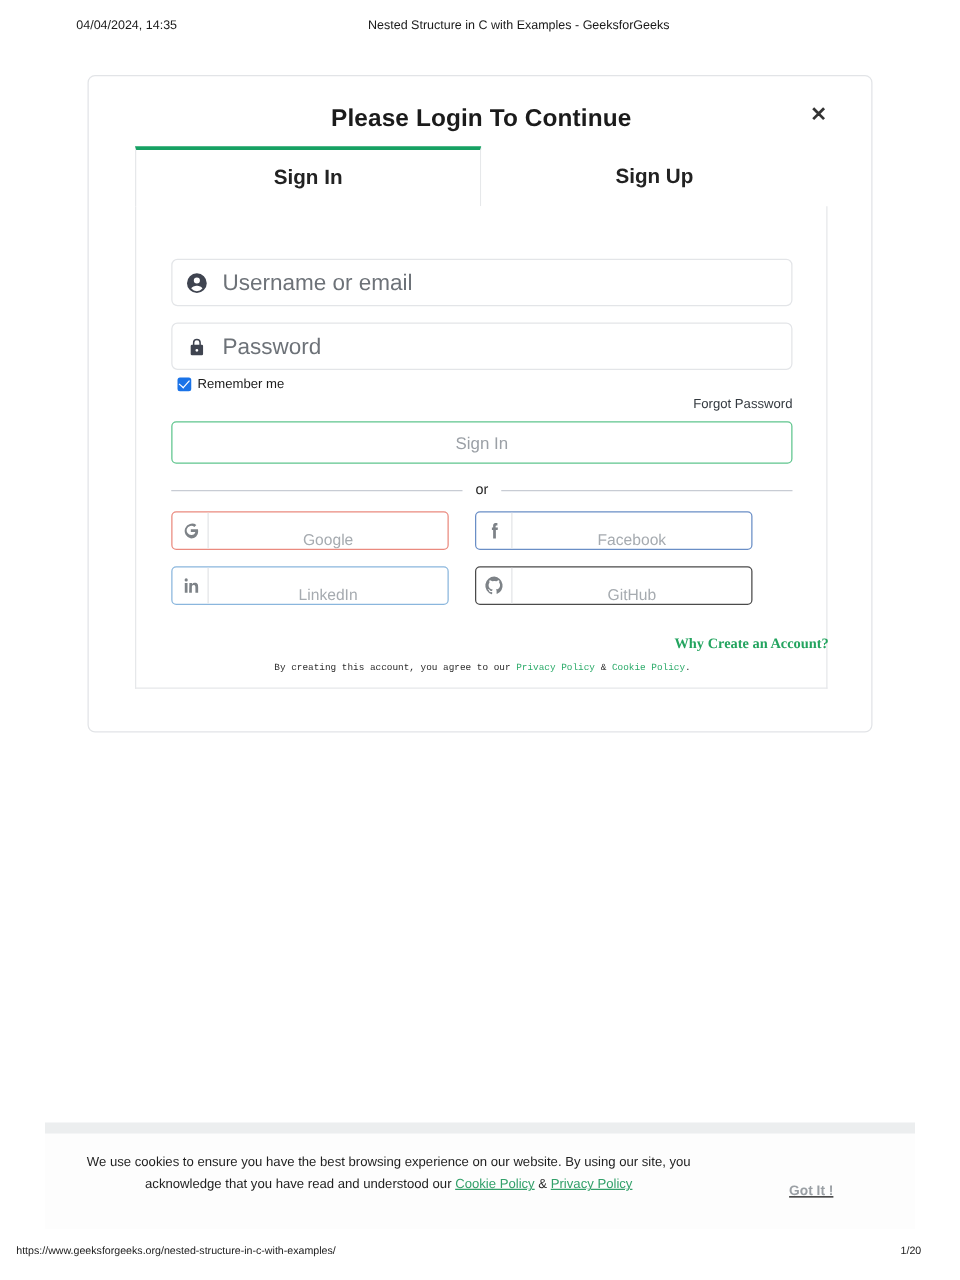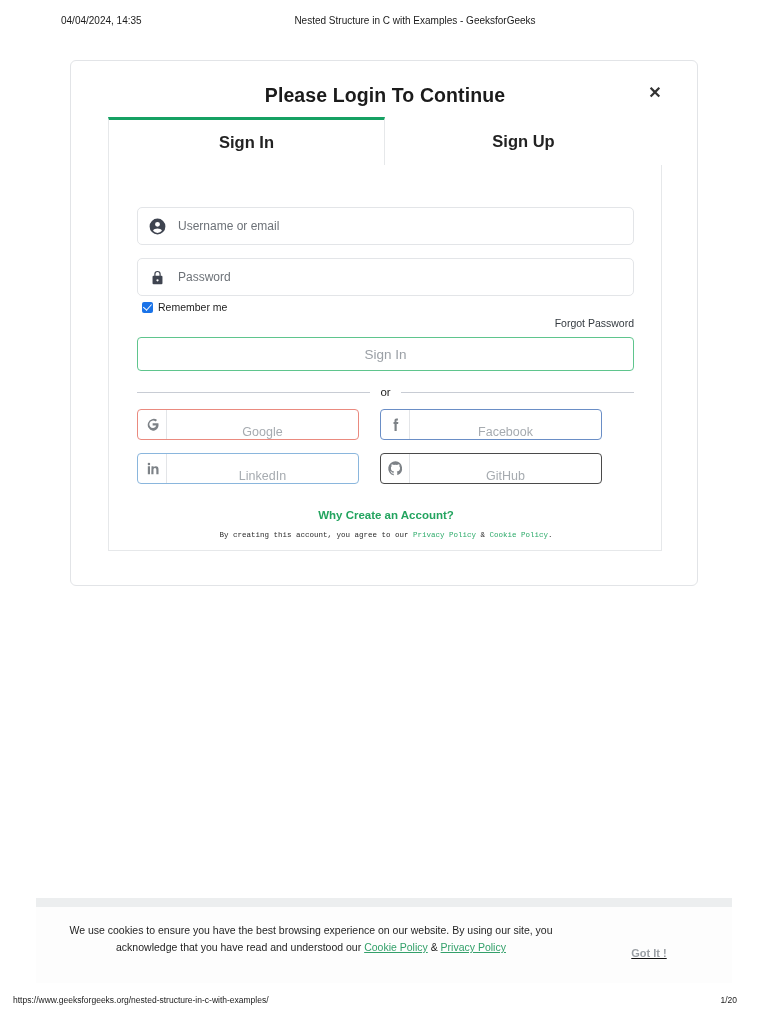--- a/index.html
+++ b/index.html
@@ -80,21 +80,21 @@
     display: flex; align-items: center;
     margin-bottom: 13px;
   }
   .input-icon {
     width: 38px; height: 38px;
     display: flex; align-items: center; justify-content: center;
     color: #3f4450;
     flex: 0 0 38px;
   }
   .input-placeholder {
-    font-size: 12px; color: #6d7278;
+    font-size: 18px; color: #6d7278;
     padding-left: 2px;
   }
 
   .opts-row { position: absolute; left: 28px; top: 136px; width: 497px; height: 30px; }
   .remember {
     position: absolute; left: 5px; top: 0;
     display: flex; align-items: center; gap: 5px; cursor: pointer;
   }
   .chk {
     width: 11px; height: 11px; border-radius: 2px;
@@ -153,22 +153,22 @@
     flex: 1; text-align: center;
     font-size: 12.5px; color: #a6abb0;
   }
   .sb-google   { border: 1.5px solid #ea8a7f; }
   .sb-facebook { border: 1.5px solid #6a8ec6; }
   .sb-linkedin { border: 1.5px solid #8ab6dd; }
   .sb-github   { border: 1.5px solid #4a4a4a; }
 
   .why-link {
     position: absolute; left: 0; top: 344px; width: 554px;
-    text-align: center;
-    font-size: 11.5px; font-weight: bold; color: #23a45f; cursor: pointer;
+    text-align: right;
+    font-size: 11.5px; font-weight: bold; color: #23a45f; cursor: pointer; font-family: Liberation Serif, serif;
   }
   .legal {
     position: absolute; left: 0; top: 366px; width: 554px;
     text-align: center;
     font-size: 7.5px; color: #2b2b2b; font-family: Liberation Mono, monospace;
   }
   .legal a { color: #2cab6a; text-decoration: none; cursor: pointer; }
 
   
   .cookie-top-strip {

